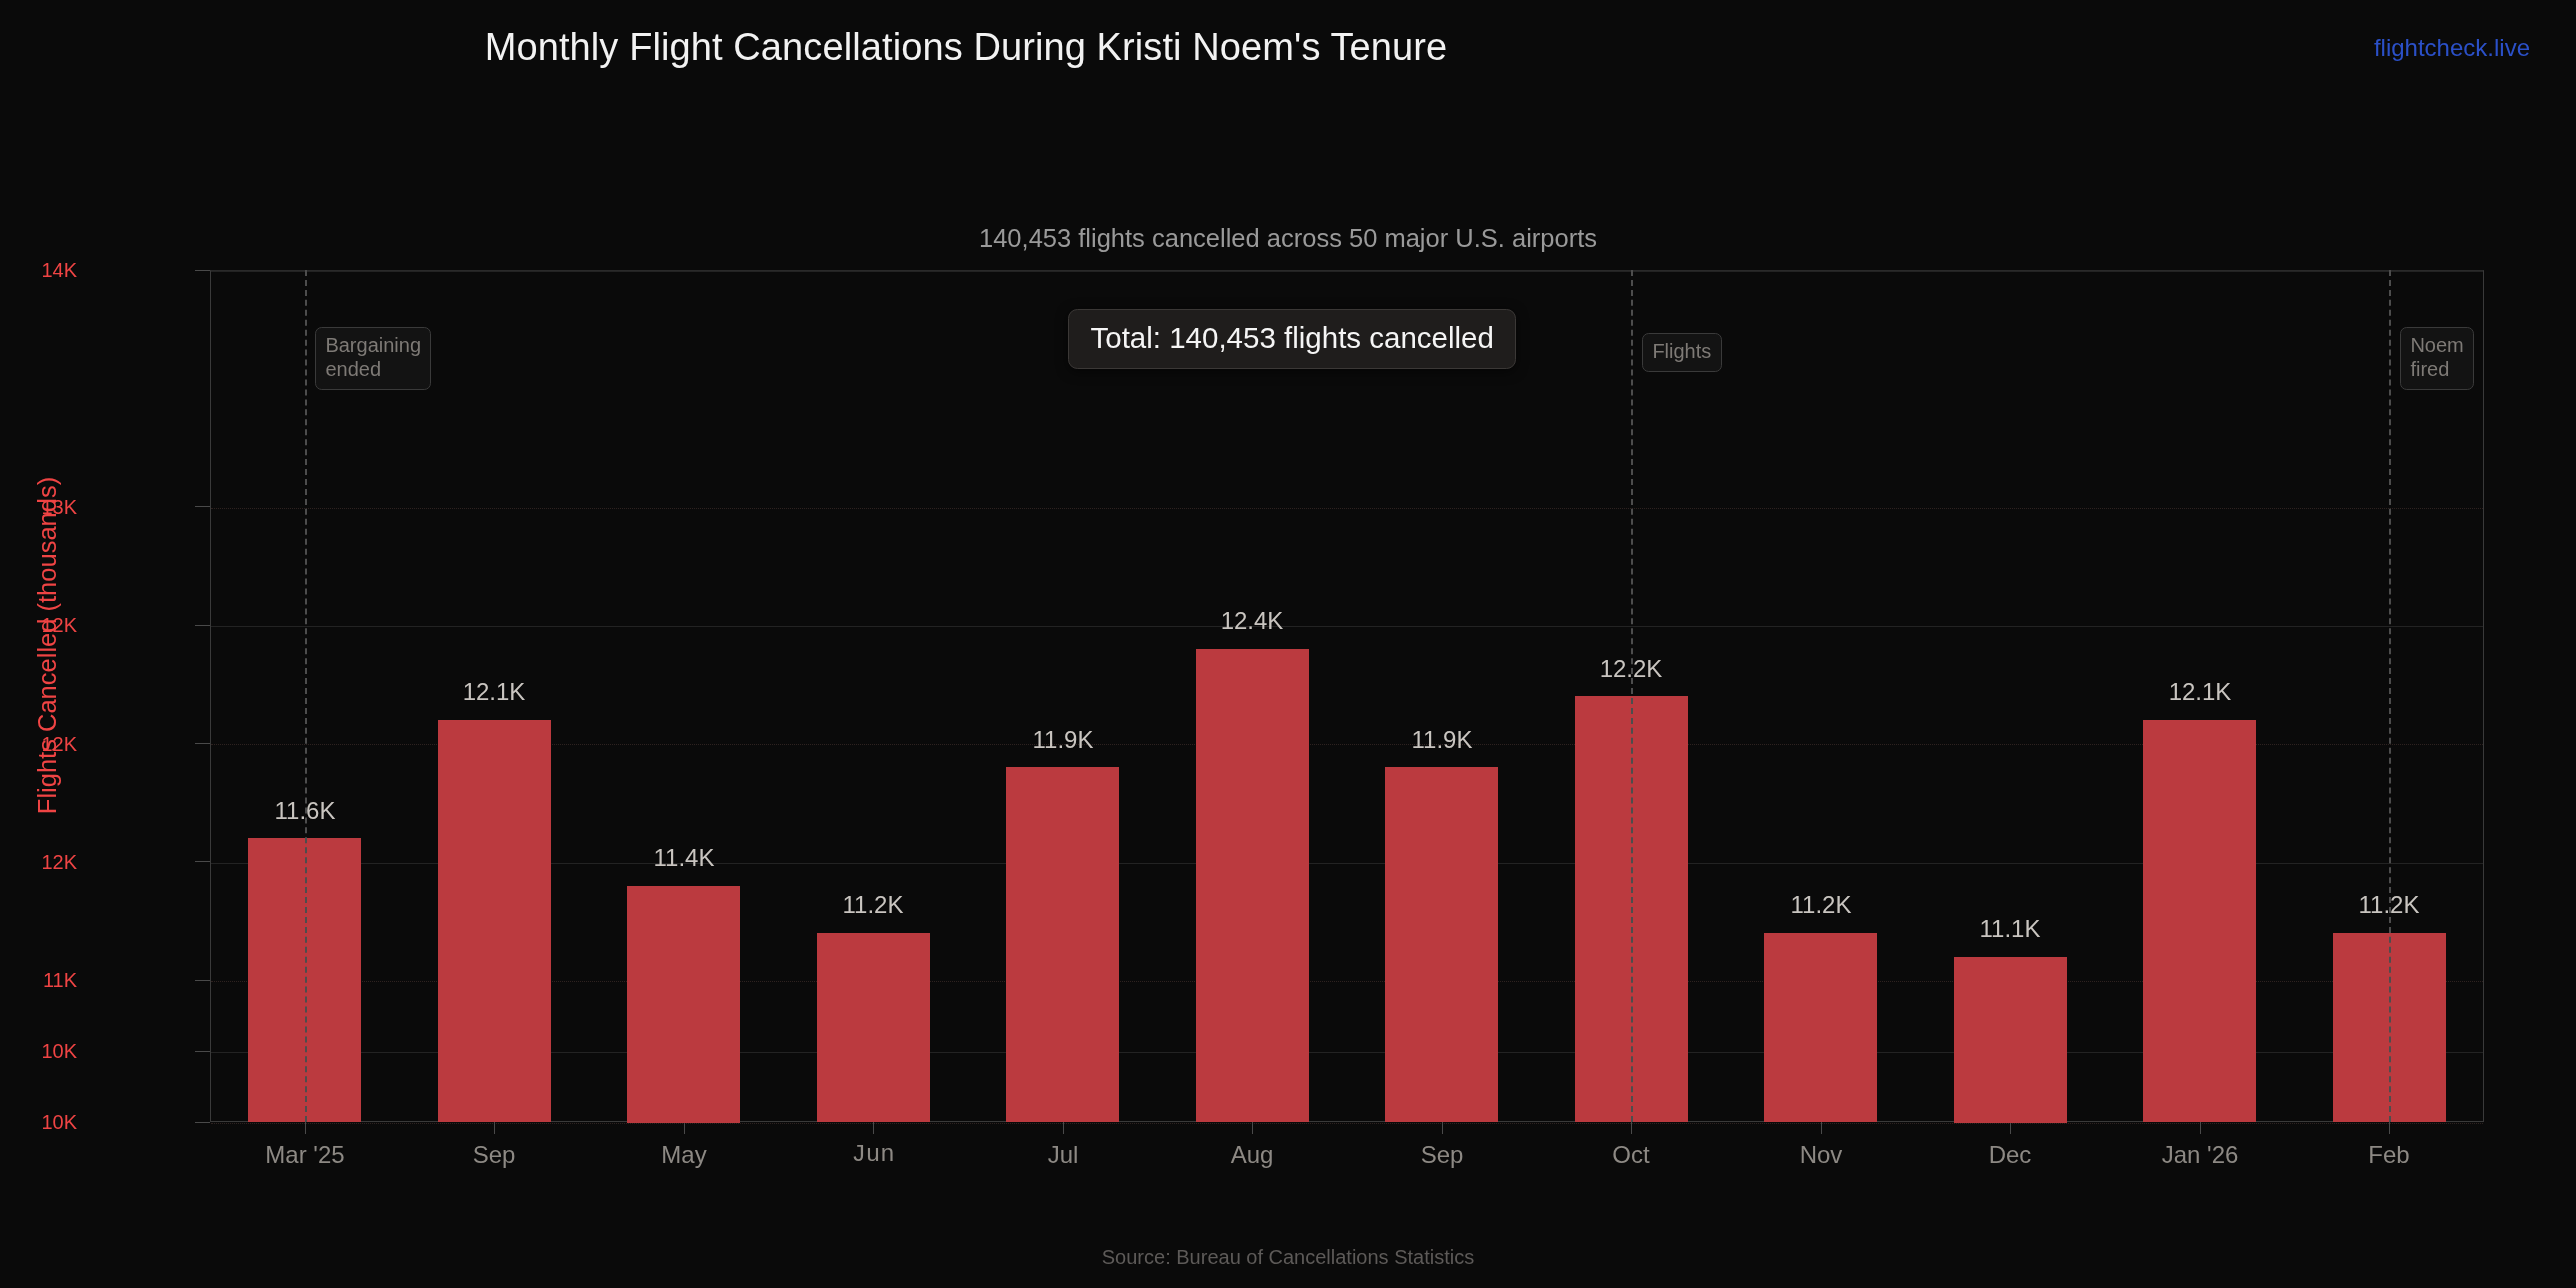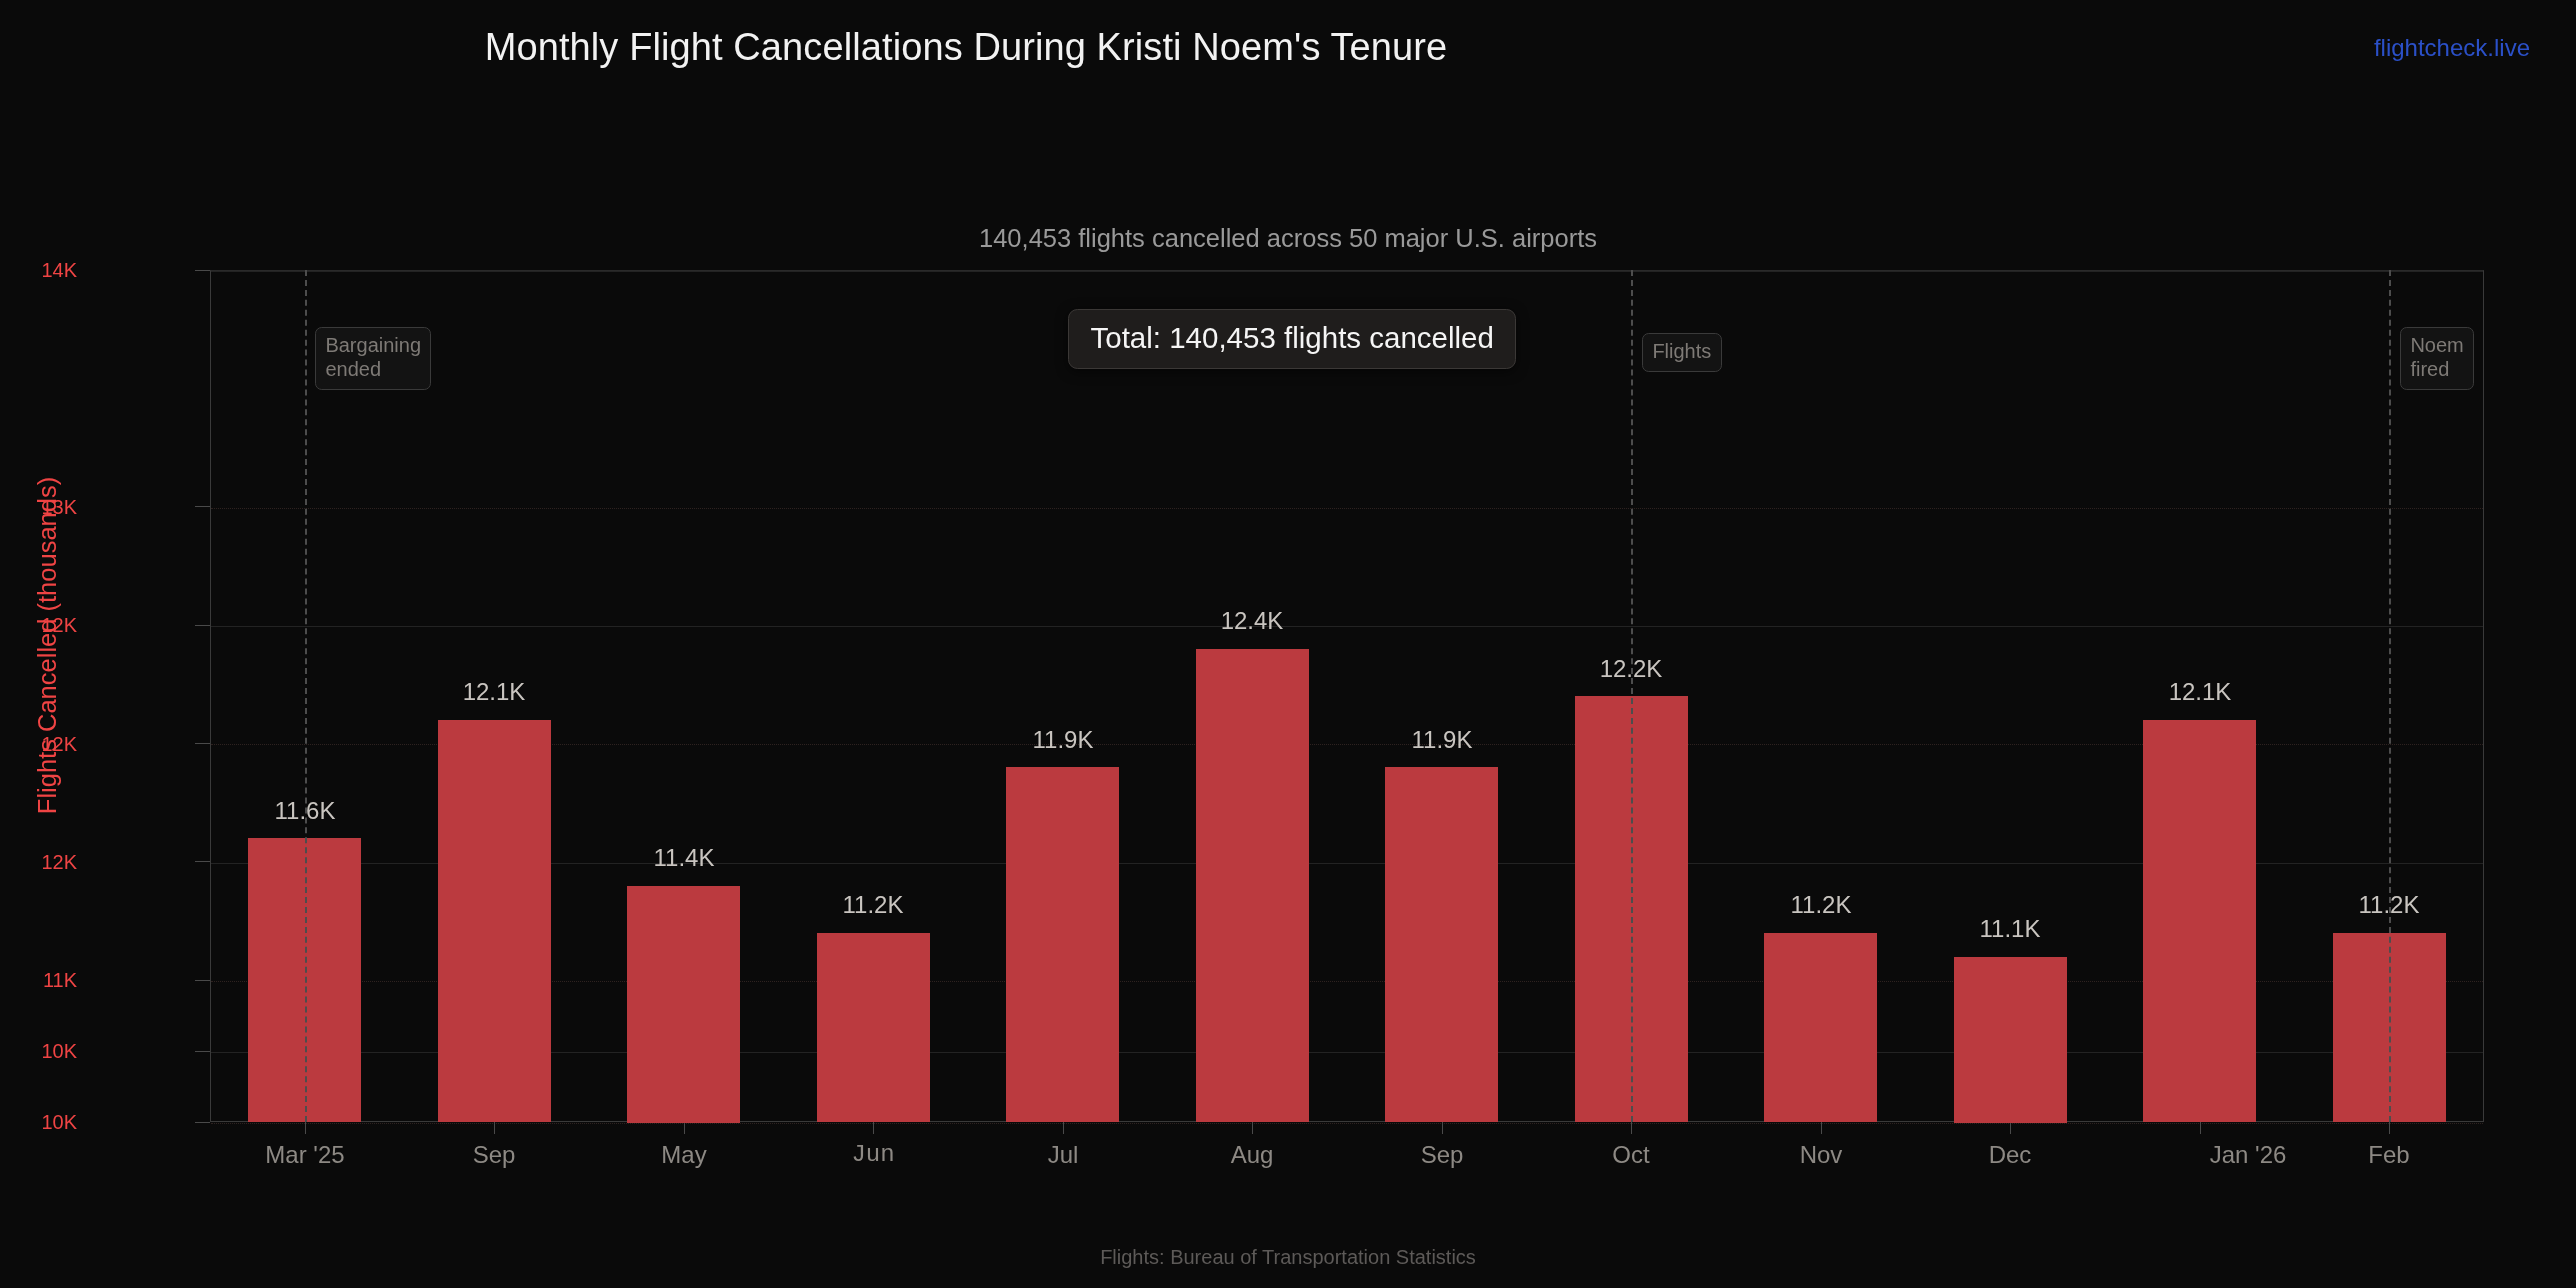--- a/index.html
+++ b/index.html
@@ -234,21 +234,21 @@
     <div class="x-tick-label" style="left: 1252px;">Aug</div>
     <div class="x-tick-mark" style="left: 1442px;"></div>
     <div class="x-tick-label" style="left: 1442px;">Sep</div>
     <div class="x-tick-mark" style="left: 1631px;"></div>
     <div class="x-tick-label" style="left: 1631px;">Oct</div>
     <div class="x-tick-mark" style="left: 1821px;"></div>
     <div class="x-tick-label" style="left: 1821px;">Nov</div>
     <div class="x-tick-mark" style="left: 2010px;"></div>
     <div class="x-tick-label" style="left: 2010px;">Dec</div>
     <div class="x-tick-mark" style="left: 2200px;"></div>
-    <div class="x-tick-label" style="left: 2200px; margin-left: 48px;">Jan
+    <div class="x-tick-label" style="left: 2200px;">Jan
 '26</div>
     <div class="x-tick-mark" style="left: 2389px;"></div>
     <div class="x-tick-label" style="left: 2389px;">Feb</div>
   </div>
 
 <div id="bars-layer">
     <div class="bar" style="left: 248px; top: 838px; width: 113px; height: 284px; background: rgb(187, 58, 63);"></div>
     <div class="bar-value-label" style="left: 305px; top: 797px;">11.6K</div>
     <div class="bar" style="left: 438px; top: 720px; width: 113px; height: 402px; background: rgb(187, 58, 63);"></div>
     <div class="bar-value-label" style="left: 494px; top: 678px;">12.1K</div>
@@ -280,14 +280,14 @@
 ended</div>
     <div class="event-line" style="left: 1631px;"></div>
     <div class="event-label" style="left: 1642px; top: 333px;">Flights</div>
     <div class="event-line" style="left: 2389px;"></div>
     <div class="event-label" style="left: 2400px; top: 327px;">Noem
 fired</div>
   </div>
 
 <div id="tooltip-total">Total: 140,453 flights cancelled</div>
 
-<div id="chart-source">Flights: Bureau of Transportation Statistics</div>
+<div id="chart-source">Source: Bureau of Cancellations Statistics</div>
 
 
 </body></html>

